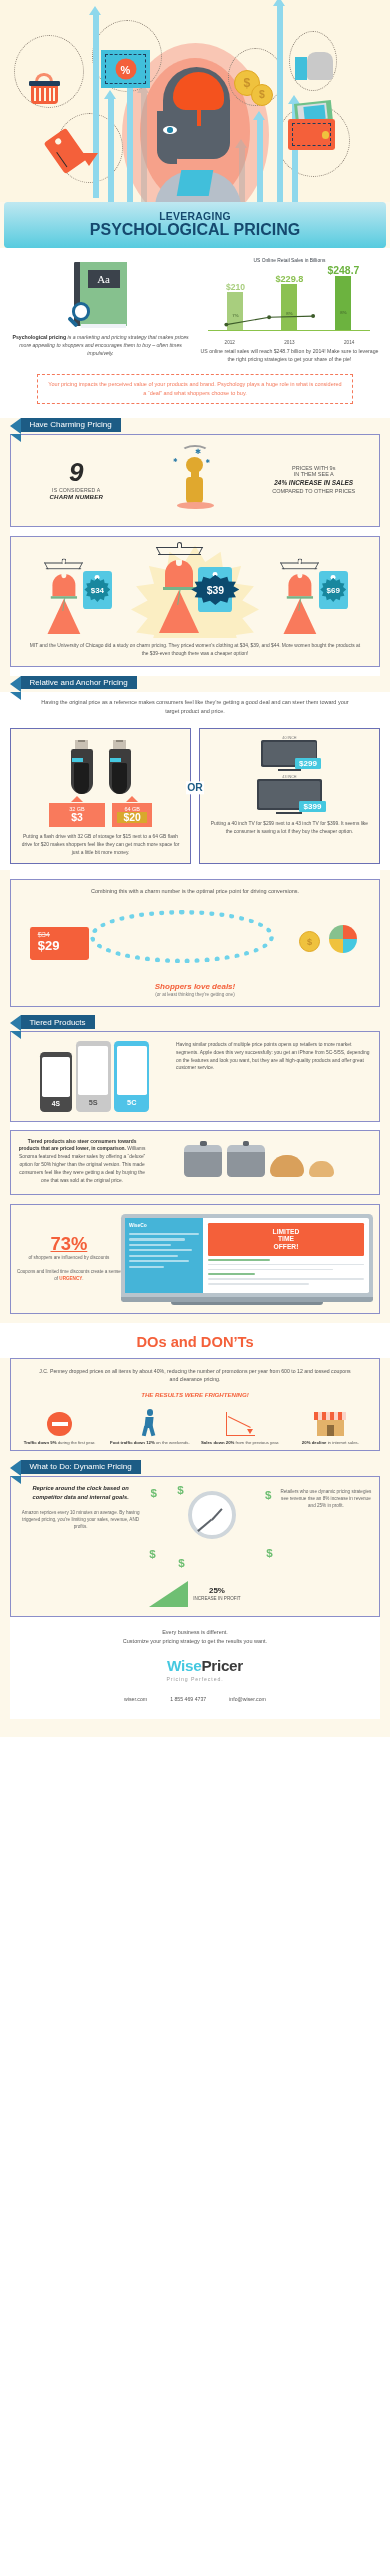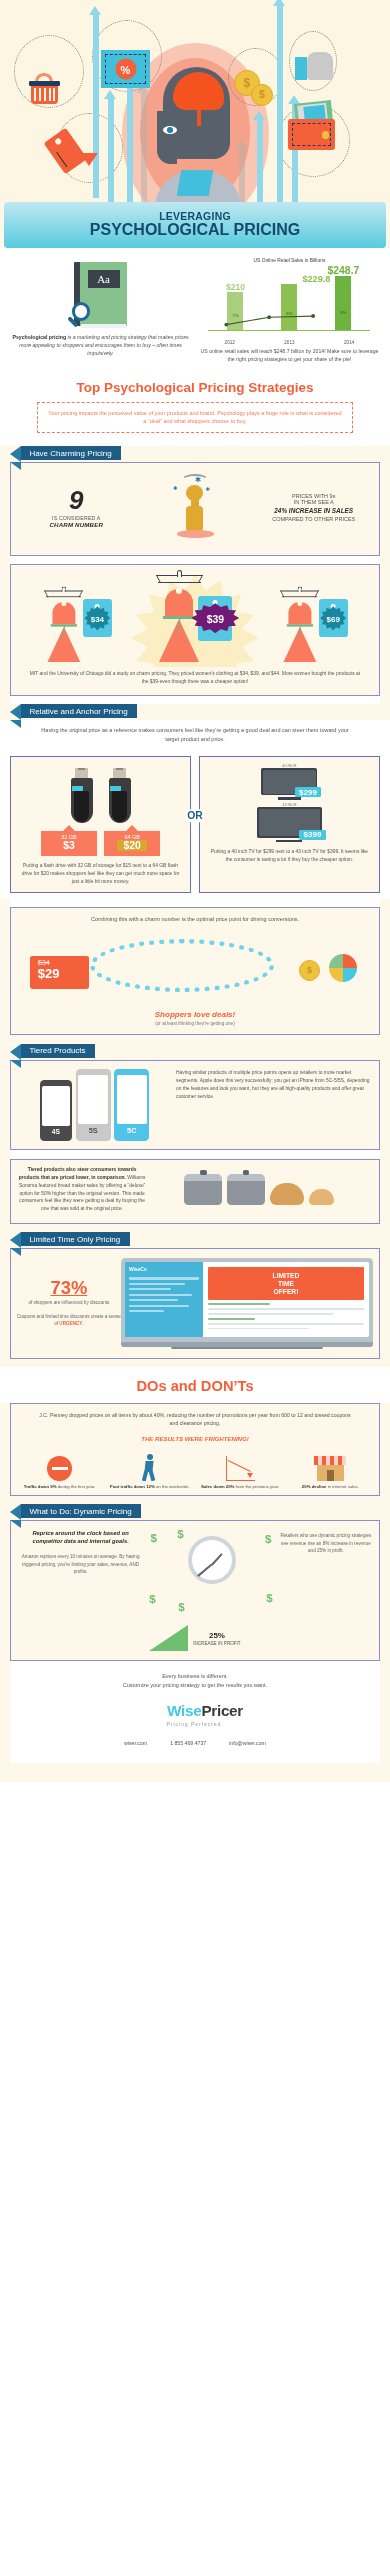--- a/index.html
+++ b/index.html
@@ -151,21 +151,21 @@
   .gown .top{ width:28px;height:27px;background:#f97a5c;margin:0 auto;border-radius:13.5px 13.5px 0 0;}
   .gown .notch{ position:absolute; top:0; left:50%; transform:translateX(-50%); width:6.1px;height:5.5px;background:#fdf8ea;border-radius:0 0 3.1px 3.1px;}
   .gown .belt{ width:32px;height:3.1px;background:#76b48a;margin:0 auto;}
   .gown .ribbon2{ position:absolute; left:50%; top:29px; width:1.2px;height:16px;background:#76b48a;transform:translateX(-50%) rotate(9deg);}
   .gown .skirt{ width:0;height:0;border-left:20px solid transparent;border-right:20px solid transparent;border-bottom:43px solid #f97a5c;margin:0 auto;}
   .ptag{ position:relative; width:29px;height:38px;background:#54c8e3;border-radius:3.1px;margin-left:-2.4px;}
   .ptag .hole{ position:absolute; top:4.3px; left:50%; transform:translateX(-50%); width:4.9px;height:4.9px;border-radius:50%;background:#fff;}
   .ptag .star{ position:absolute; left:50%; top:52%; transform:translate(-50%,-50%); width:26px;height:26px;background:#18879e;
      clip-path:polygon(50% 0%,61% 12%,75% 6%,78% 21%,93% 22%,88% 36%,100% 46%,88% 56%,93% 70%,78% 72%,75% 87%,61% 81%,50% 94%,39% 81%,25% 87%,22% 72%,7% 70%,12% 56%,0% 46%,12% 36%,7% 22%,22% 21%,25% 6%,39% 12%);
      display:flex;align-items:center;justify-content:center;color:#fff;font-weight:bold;font-size:8px;}
-  .ptag.gold .star{ background:#701a75; width:48px;height:32px;font-size:10.4px;}
+  .ptag.gold .star{ background:#0c4a6e; width:48px;height:32px;font-size:10.4px;}
   .ptag.big{ width:34px;height:45px;}
   .small-cap{ font-size:4.9px; line-height:1.6; color:#555; text-align:center; padding:3.7px 16px 8.6px;}
 
   .sec-intro{ font-size:5.5px; line-height:1.6; color:#555; text-align:center; padding:6.1px 37px 7.3px; background:#fff;}
 
   
   .two{ display:flex; gap:7.3px; padding:4.9px 9.8px 6.1px; background:#fff; position:relative;}
   .two .pnl{ flex:1; border:0.6px solid #6a6fb5; background:#fdf8ea; padding:7.3px 4.9px 6.1px; text-align:center;}
   .or-badge{ position:absolute; left:50%; top:44%; transform:translate(-50%,-50%); font-size:10.4px; font-weight:bold; color:#1d5c85; background:#fff; padding:1.2px 1.2px; z-index:4;}
   .usbs{ display:flex; justify-content:center; gap:16px;}
@@ -406,21 +406,21 @@
     <div class="def-col">
       <div class="chart-title">US Online Retail Sales in Billions</div>
       <div class="chart">
         <div class="bars">
           <div class="bar-item">
             <div class="bar-val" style="font-size:8.6px;color:#a8ce7e;">$210</div>
             <div class="bar" style="height:38px;background:#a8ce7e;"></div>
             <div class="bar-pct" style="bottom:12.2px;">7%</div>
           </div>
           <div class="bar-item">
-            <div class="bar-val" style="font-size:9.2px;color:#8cc152;margin-left:27px;">$229.8</div>
+            <div class="bar-val" style="font-size:9.2px;color:#8cc152;">$229.8</div>
             <div class="bar" style="height:46px;background:#8cc152;"></div>
             <div class="bar-pct" style="bottom:13.5px;">8%</div>
           </div>
           <div class="bar-item">
             <div class="bar-val" style="font-size:10.4px;color:#6cb33f;">$248.7</div>
             <div class="bar" style="height:54px;background:#6cb33f;"></div>
             <div class="bar-pct" style="bottom:14.7px;">8%</div>
           </div>
         </div>
         <svg style="position:absolute;left:0;bottom:8.6px;width:100%;height:24.5px;" viewBox="0 0 265 40" width="162" height="24.5">
@@ -433,21 +433,20 @@
       </div>
       <div class="xlabels">
         <span>2012</span>
         <span>2013</span>
         <span>2014</span>
       </div>
       <div class="chart-cap">US online retail sales will reach $248.7 billion by 2014!  Make sure to leverage the right pricing strategies to get your share of the pie!</div>
     </div>
   </div>
 
-  <div class="sec-orange">Top Psychological Pricing Strategies</div>
 
   <div class="callout">
     <div class="box">Your pricing impacts the perceived value of your products and brand. Psychology plays a huge role in what is considered a “deal” and what shoppers choose to buy.</div>
   </div>
 
   <div class="ribbon-wrap">
     <div class="ribbon">
       <div class="fold"></div><div class="tail"></div>
       <span>Have Charming Pricing</span>
     </div>
@@ -590,21 +589,21 @@
               <div class="dark"></div>
               <div class="blue"></div>
             </div>
         </div>
       </div>
       <div style="display:flex;justify-content:center;gap:7.3px;">
         <div class="pricetag" style="width:56px;">
           <div class="cap">32 GB</div>
           <div class="amt">$3</div>
         </div>
-        <div class="pricetag" style="width:56px;">
+        <div class="pricetag" style="width:40px;">
           <div class="cap">64 GB</div>
           <div class="amt hl">$20</div>
         </div>
       </div>
       <div class="pnl-cap">Putting a flash drive with 32 GB of storage for $15 next to a 64 GB flash drive for $20 makes shoppers feel like they can get much more space for just a little bit more money.</div>
     </div>
 
     <div class="pnl">
       <div class="tvs">
         <div class="tv">
@@ -692,26 +691,20 @@
             <div class="body2"></div>
           </div>
         <div class="bread"></div>
         <div class="bread small"></div>
       </div>
     </div>
   </div>
 
   <div class="gapb"></div>
 
-  <div class="ribbon-wrap">
-    <div class="ribbon">
-      <div class="fold"></div><div class="tail"></div>
-      <span>Limited Time Only Pricing</span>
-    </div>
-  </div>
   <div class="panel">
     <div class="limited">
       <div class="lt-left">
         <div class="pct">73%</div>
         <div class="p1">of shoppers are influenced by discounts</div>
         <div class="p2">
           <span>Coupons and limited time discounts create a sense of </span><b>URGENCY</b><span>.</span>
         </div>
       </div>
       <div class="laptop">

